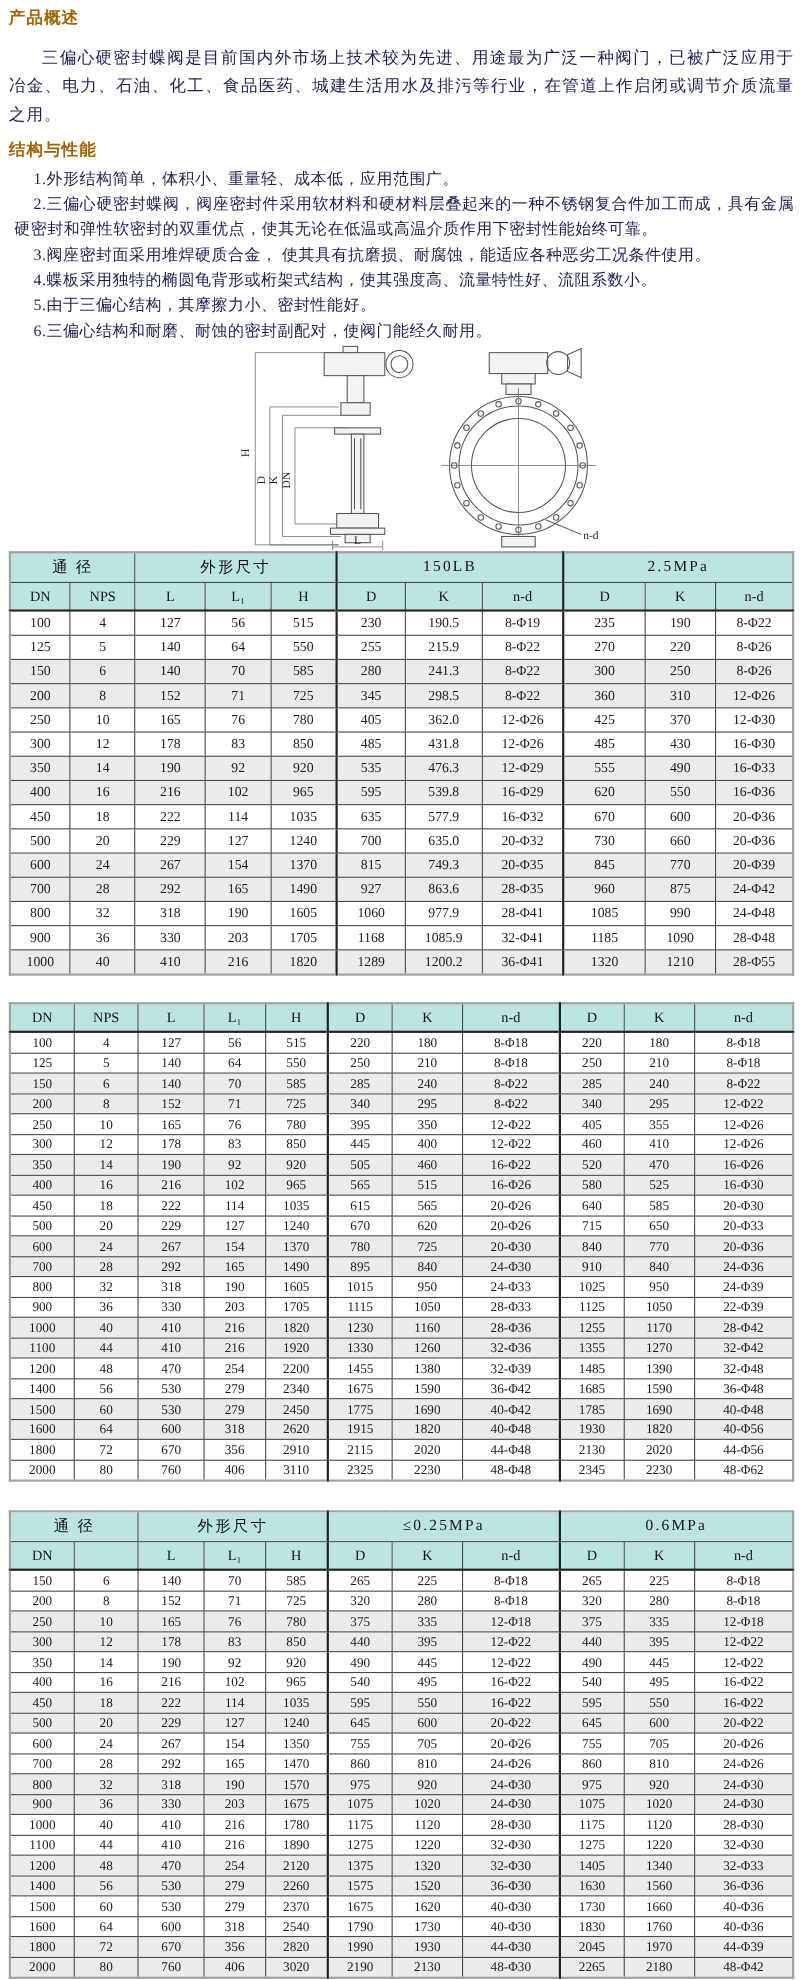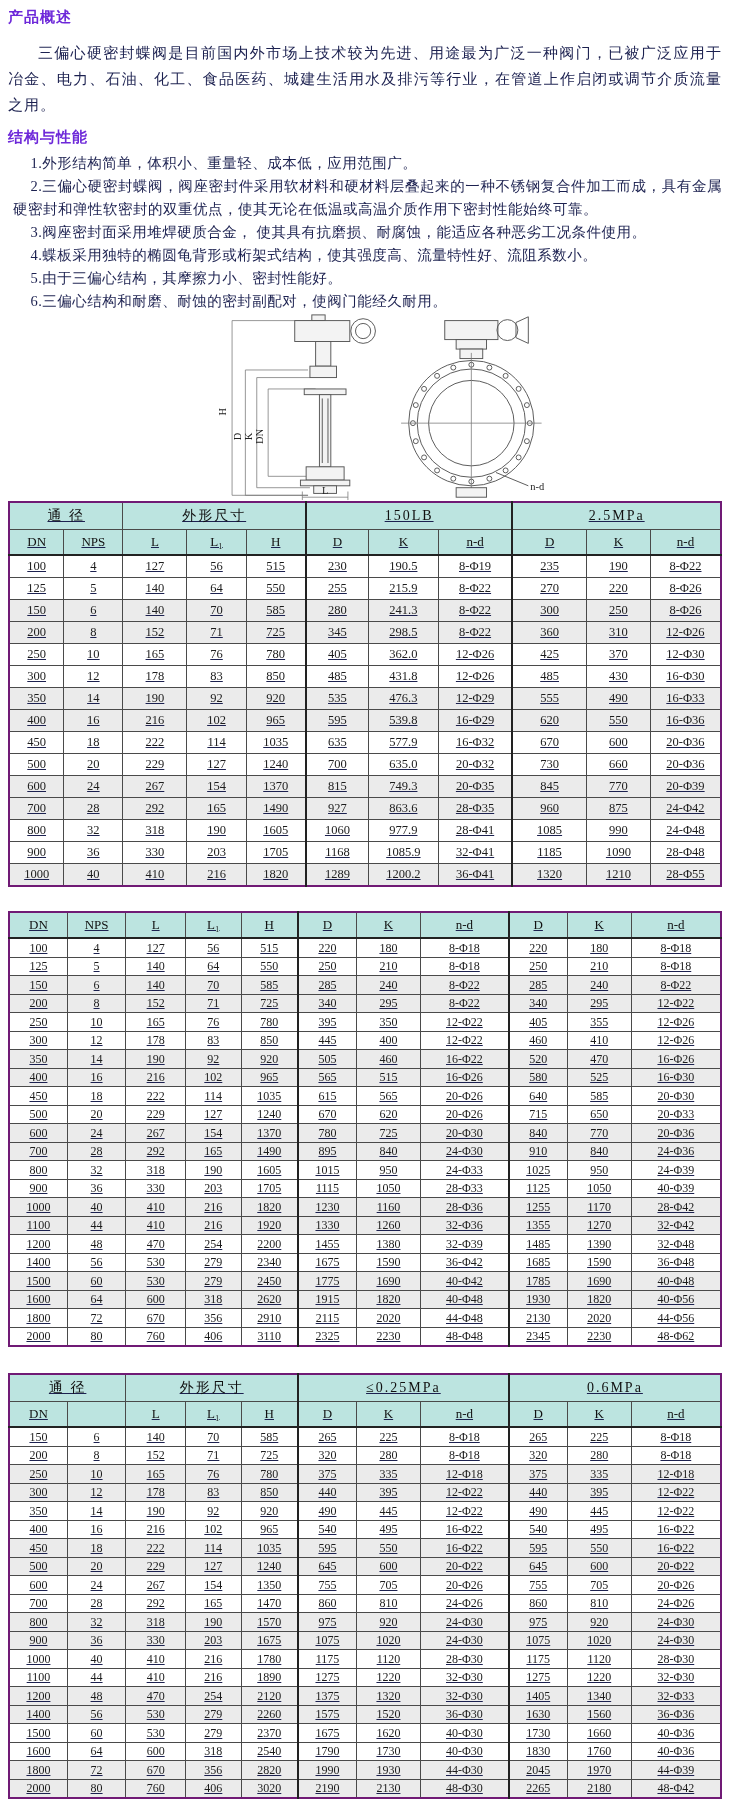--- a/index.html
+++ b/index.html
@@ -3,40 +3,40 @@
 <meta charset="utf-8">
 <style>
   html,body{margin:0;padding:0;}
   body{
     width:730px;height:1800px;overflow:hidden;background:#ffffff;
     font-family:"Liberation Serif","DejaVu Serif",serif;
     color:#1c2150;
   }
   .page{padding:6px 8px 0 8px;}
   .sec-title{
-    font-size:15px;font-weight:bold;color:#6d28d9;
+    font-size:15px;font-weight:bold;color:#a16207;
     margin:0 0 4px 0;line-height:22px;letter-spacing:1px;
   }
   .sec-title.second{margin-top:2px;}
   .lead{
     font-size:15px;line-height:26px;margin:12px 0 8px 0;
     text-align:justify;text-indent:2em;letter-spacing:1px;
   }
   .features{margin:0 0 0 5px;}
   .features p{
     font-size:14.5px;line-height:23px;margin:0;text-align:justify;
     text-indent:1.2em;letter-spacing:0.5px;
   }
   .drawing-wrap{width:420px;height:188px;margin:0 auto;}
   .drawing-wrap svg{display:block;}
   table{
     border-collapse:collapse;table-layout:fixed;width:714px;
     margin:0 auto;background:#fff;
   }
-  table{border:2px solid #701a75;text-decoration:underline;}
+  table{border:2px solid #a3a3a3;}
   th,td{
     border:1px solid #4a4a4a;text-align:center;vertical-align:middle;
     padding:0;overflow:hidden;white-space:nowrap;
   }
   th.grp{
     background:#bce4e0;font-size:14px;font-weight:normal;height:26px;
     letter-spacing:2px;color:#111;
   }
   th.sub{
     background:#bce4e0;font-size:13px;font-weight:normal;height:24px;color:#111;
@@ -594,21 +594,21 @@
           <td>900</td>
           <td>36</td>
           <td>330</td>
           <td>203</td>
           <td>1705</td>
           <td class="gs">1115</td>
           <td>1050</td>
           <td>28-Φ33</td>
           <td class="gs">1125</td>
           <td>1050</td>
-          <td>40-Φ39</td>
+          <td>22-Φ39</td>
         </tr>
         <tr class="alt">
           <td>1000</td>
           <td>40</td>
           <td>410</td>
           <td>216</td>
           <td>1820</td>
           <td class="gs">1230</td>
           <td>1160</td>
           <td>28-Φ36</td>

